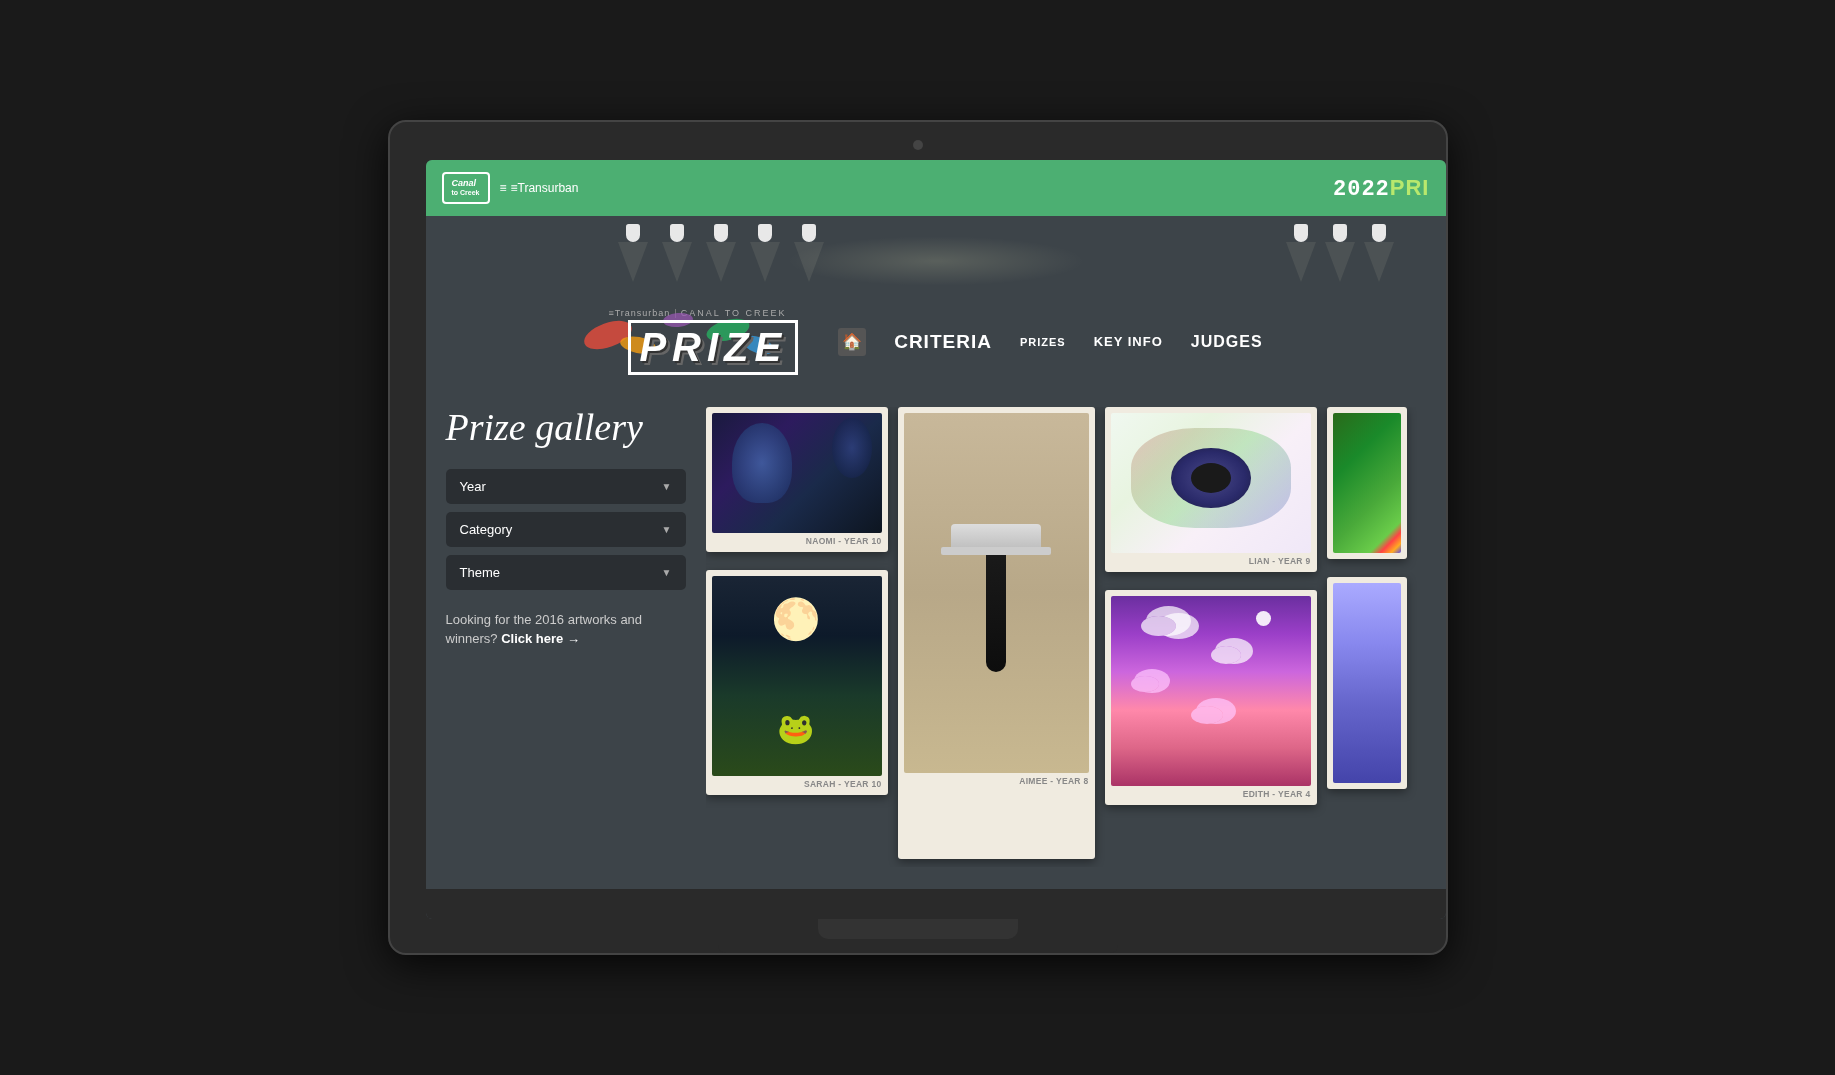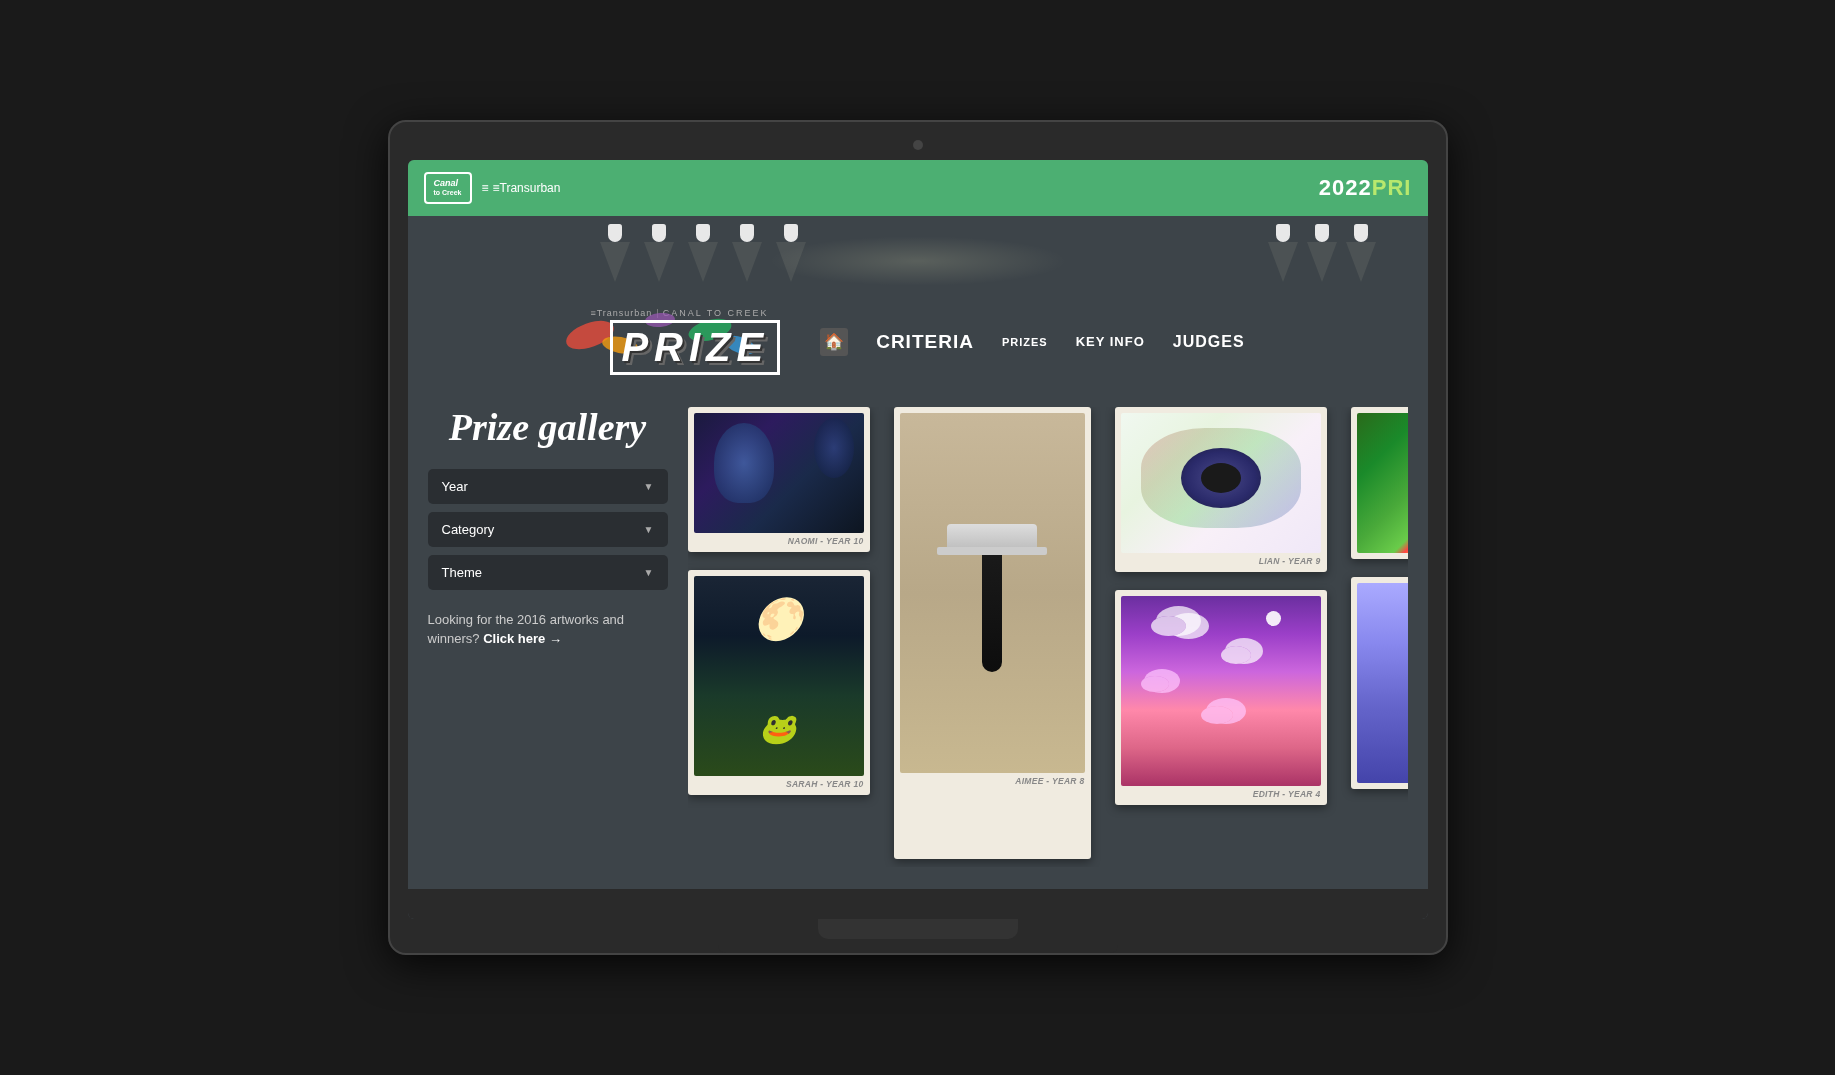--- a/index.html
+++ b/index.html
@@ -28,20 +28,21 @@
       background: #444;
       border-radius: 50%;
       margin: 0 auto 10px;
     }
 
     .laptop-screen {
       background: #3d4449;
       border-radius: 6px;
       overflow: hidden;
       width: 100%;
+      margin-left: 18px;
     }
 
     
     .header-bar {
       background: #4caf72;
       display: flex;
       align-items: center;
       justify-content: space-between;
       padding: 8px 16px;
       height: 56px;
@@ -74,20 +75,21 @@
 
     .header-right-logo {
       color: white;
       font-size: 22px;
       font-weight: 900;
       letter-spacing: 1px;
     }
 
     .header-right-logo .year {
       color: white;
+      font-family: Liberation Mono, monospace;
     }
 
     .header-right-logo .pri {
       color: #b8e86d;
     }
 
     
     .spotlight-area {
       background: #3d4449;
       height: 80px;
@@ -161,24 +163,23 @@
     .sidebar {
       width: 240px;
       flex-shrink: 0;
     }
 
     .prize-gallery-title {
       font-family: 'Georgia', serif;
       font-style: italic;
       font-size: 38px;
       color: white;
-      font-weight: 700;
+      font-weight: 400;
       line-height: 1.1;
       margin-bottom: 20px;
-      text-align: center;
     }
 
     .filter-dropdown {
       background: #2a2e32;
       border: none;
       color: white;
       padding: 10px 14px;
       border-radius: 5px;
       margin-bottom: 8px;
       display: flex;
@@ -460,21 +461,21 @@
           <span>Theme</span>
           <span class="arrow">▼</span>
         </div>
 
         <div class="archive-text">
           <span>Looking for the 2016 artworks and winners?</span>
           <a class="click-link">Click here →</a>
         </div>
       </div>
 
-      <div style="flex:1;display:flex;gap:24px;overflow:hidden;font-style:italic;">
+      <div style="flex:1;display:flex;gap:10px;overflow:hidden;">
 
         <div class="col-left">
 
           <div class="art-frame">
             <div class="art-frame-inner">
               <div class="art-1" style="width:170px;height:120px;"></div>
             </div>
             <div class="caption">NAOMI - YEAR 10</div>
           </div>
 

